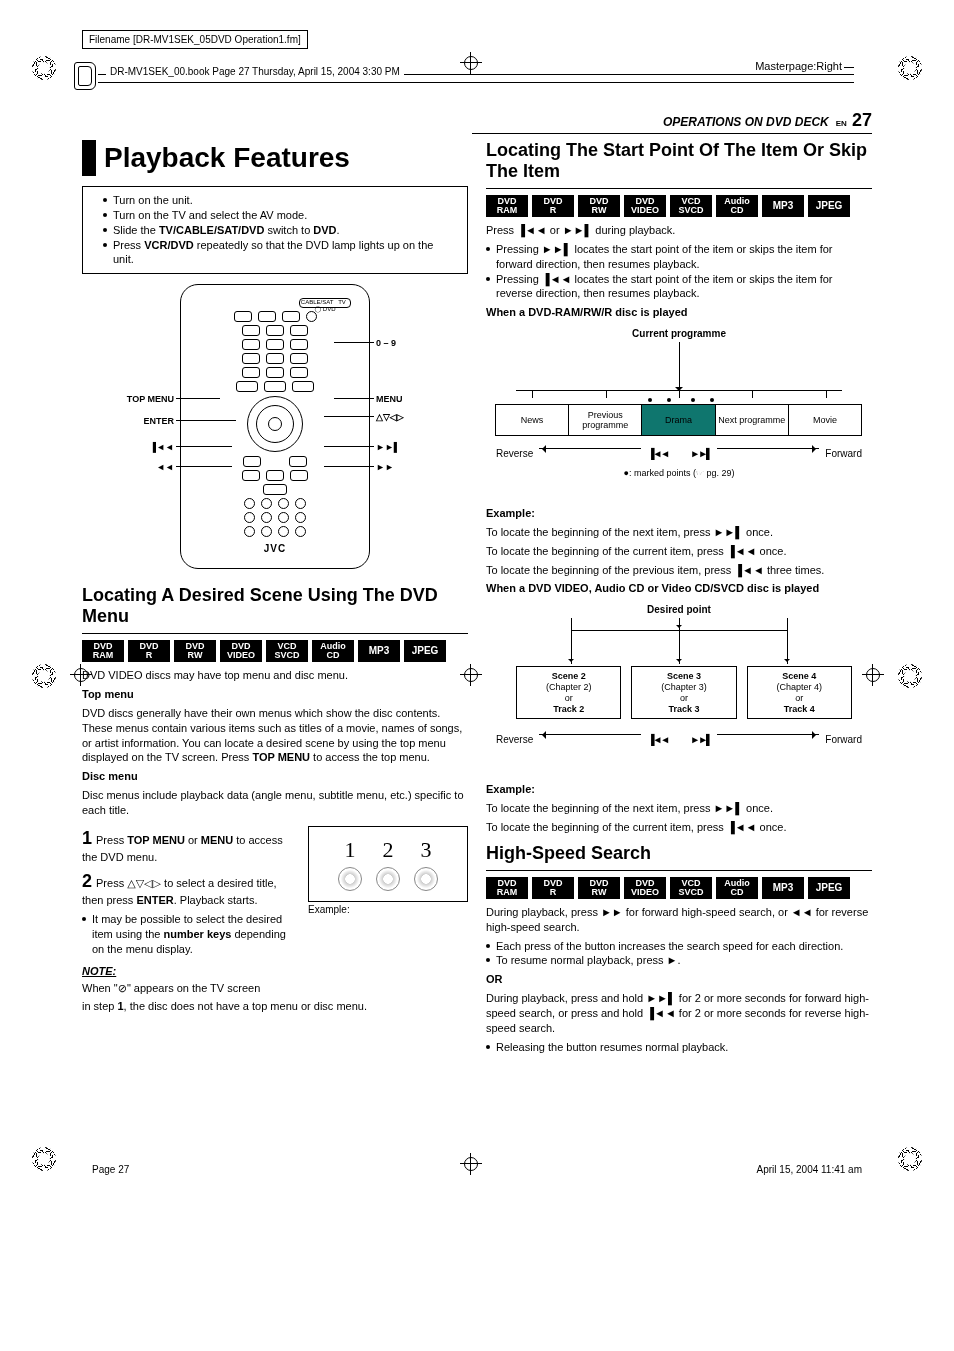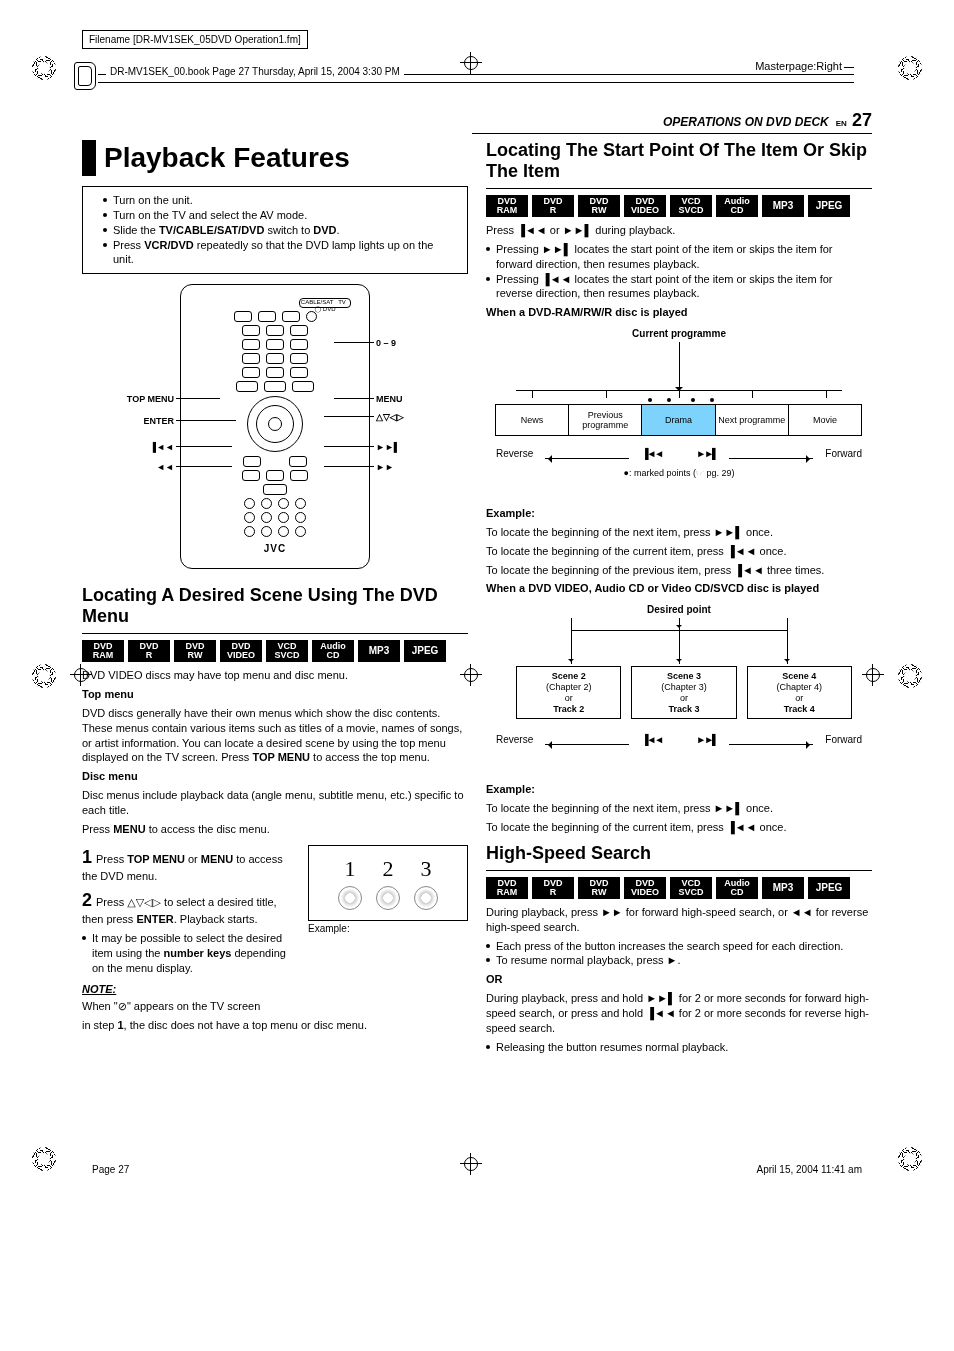--- a/index.html
+++ b/index.html
@@ -45,21 +45,21 @@
 ul.b li::before{content:"";position:absolute;left:0;top:5px;width:4px;height:4px;background:#000;border-radius:50%}
 .fmt{display:flex;gap:4px;margin:6px 0}
 .chip{background:#000;color:#fff;font-weight:bold;font-size:9px;width:42px;height:22px;display:flex;flex-direction:column;align-items:center;justify-content:center;line-height:1}
 .chip.solo{font-size:10px}
 .chip span{display:block}
 .bold{font-weight:bold}
 .stepnum{font-family:"Arial Narrow",Arial;font-weight:bold;font-size:18px;margin-right:4px}
 .step{margin:4px 0;line-height:1.35}
 .note-h{font-weight:bold;text-decoration:underline;font-style:italic;margin-top:8px}
 .remote{width:190px;margin:10px auto 16px auto;position:relative}
-.remote-body{border:1px solid #000;border-radius:12px;padding:10px 18px 14px 18px;position:relative;background:#fff}
+.remote-body{border:1px solid #000;border-radius:18px;padding:10px 18px 14px 18px;position:relative;background:#fff}
 .rrow{display:flex;justify-content:center;gap:6px;margin:3px 0}
 .rbtn{width:16px;height:9px;border:1px solid #000;border-radius:3px}
 .rbtn.r{border-radius:50%}
 .rring{width:54px;height:54px;border:1px solid #000;border-radius:50%;margin:4px auto;position:relative}
 .rring::before{content:"";position:absolute;inset:8px;border:1px solid #000;border-radius:50%}
 .rring::after{content:"";position:absolute;inset:20px;border:1px solid #000;border-radius:50%}
 .rlabel{position:absolute;font-weight:bold;font-size:9px;white-space:nowrap}
 .rlabel.l{right:100%;margin-right:6px;text-align:right}
 .rlabel.r{left:100%;margin-left:6px}
 .rlead{position:absolute;height:1px;background:#000}
@@ -73,23 +73,23 @@
 .twocol .tleft{flex:1}
 .twocol .tright{width:160px}
 .diagram1{position:relative;height:170px;margin:8px 0}
 .d1-title{position:absolute;top:0;width:100%;text-align:center;font-weight:bold;font-size:10px}
 .d1-arrow-down{position:absolute;top:14px;left:50%;width:1px;height:52px;background:#000}
 .d1-arrow-down::after{content:"";position:absolute;bottom:-1px;left:-4px;border:4px solid transparent;border-top-color:#000}
 .d1-hline{position:absolute;top:62px;left:30px;right:30px;height:1px;background:#000}
 .d1-tick{position:absolute;top:62px;width:1px;height:8px;background:#000}
 .d1-cells{position:absolute;top:76px;left:10px;right:10px;display:flex;gap:0}
 .d1-cell{flex:1;border:1px solid #000;height:30px;display:flex;flex-direction:column;align-items:center;justify-content:center;font-size:9px;text-align:center;margin-left:-1px}
-.d1-cell.dk{background:#7dd3fc}
+.d1-cell.dk{background:#0f766e}
 .d1-dots{position:absolute;top:70px;width:4px;height:4px;background:#000;border-radius:50%}
-.d1-rf{position:absolute;top:120px;left:10px;right:10px;display:flex;align-items:flex-end;font-size:10px;gap:12px}
+.d1-rf{position:absolute;top:120px;left:10px;right:10px;display:flex;align-items:flex-start;font-size:10px;gap:6px}
 .d1-rf .ln{flex:1;height:1px;background:#000;position:relative}
 .d1-rf .ln.al::before{content:"";position:absolute;left:-1px;top:-3px;border:4px solid transparent;border-right-color:#000}
 .d1-rf .ln.ar::after{content:"";position:absolute;right:-1px;top:-3px;border:4px solid transparent;border-left-color:#000}
 .d1-note{position:absolute;top:140px;width:100%;text-align:center;font-size:9px}
 .skipicon{display:inline-block;font-size:10px;letter-spacing:-2px}
 .diagram2{position:relative;height:170px;margin:8px 0}
 .d2-title{position:absolute;top:0;width:100%;text-align:center;font-weight:bold;font-size:10px}
 .d2-vline{position:absolute;top:14px;width:1px;background:#000;height:46px}
 .d2-vline::after{content:"";position:absolute;bottom:-1px;left:-3px;border:3px solid transparent;border-top-color:#000}
 .d2-hline{position:absolute;top:26px;height:1px;background:#000}
@@ -283,23 +283,20 @@
             <span>JPEG</span>
           </div>
         </div>
       <p>DVD VIDEO discs may have top menu and disc menu.</p>
       <p class="bold">Top menu</p>
       <p>
         <span>DVD discs generally have their own menus which show the disc contents. These menus contain various items such as titles of a movie, names of songs, or artist information. You can locate a desired scene by using the top menu displayed on the TV screen. Press </span><span class="bold">TOP MENU</span><span> to access the top menu.</span>
       </p>
       <p class="bold">Disc menu</p>
       <p>Disc menus include playback data (angle menu, subtitle menu, etc.) specific to each title.</p>
-      <p>
-        <span>Press </span><span class="bold">MENU</span><span> to access the disc menu.</span>
-      </p>
 
       <div class="twocol">
         <div class="tleft">
           <div class="step">
             <span class="stepnum">1</span><span>Press </span><span class="bold">TOP MENU</span><span> or </span><span class="bold">MENU</span><span> to access the DVD menu.</span>
           </div>
           <div class="step">
             <span class="stepnum">2</span><span>Press △▽◁▷ to select a desired title, then press </span><span class="bold">ENTER</span><span>. Playback starts.</span>
           </div>
           <ul class="b">

